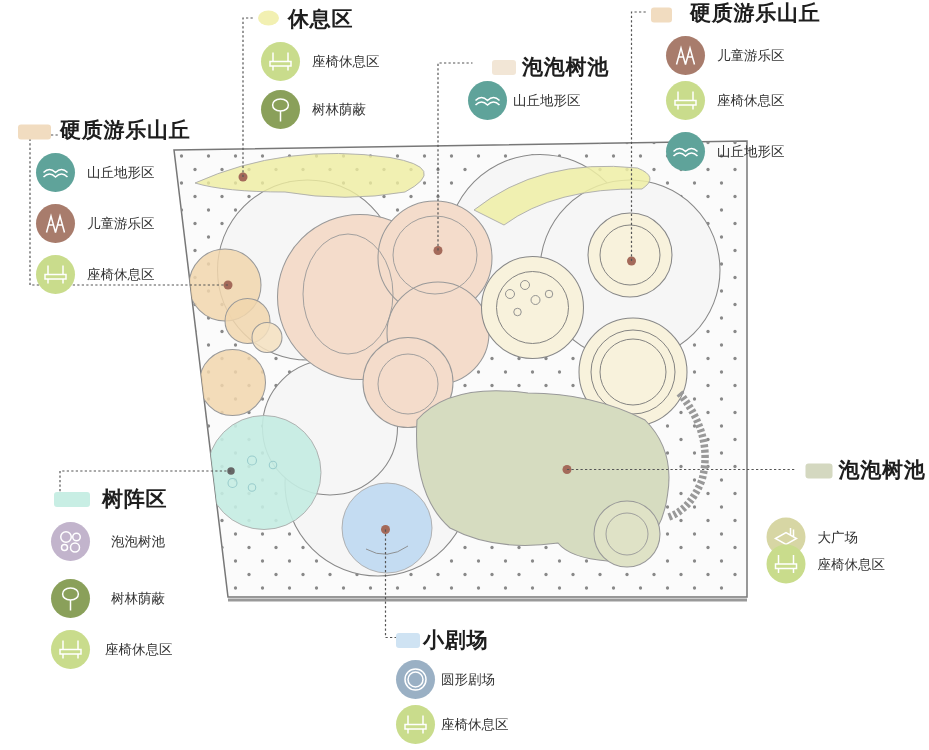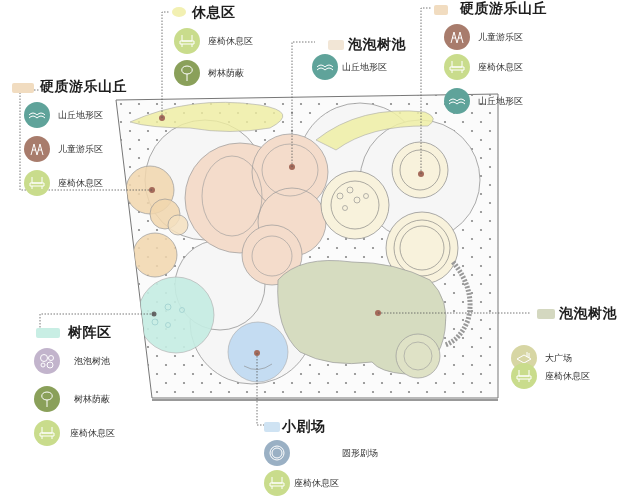--- a/index.html
+++ b/index.html
@@ -252,21 +252,21 @@
           <path d="M5,4 V10 H15 V4 M3,10 H17 V13 H3 Z M5,13 V16 M15,13 V16" stroke="#fff" stroke-width="1" fill="none"></path>
         </svg>
     </div>
     <span class="item-label" style="margin-left:10px;">座椅休息区</span>
   </div>
 </div>
 
 <div class="group" style="left:264px;top:418px;">
   <div class="swatch" style="left:0;top:4px;width:16px;background:#cfe3f3;"></div>
   <div class="group-title" style="left:18px;top:0;">小剧场</div>
-  <div class="item" style="left:0;top:22px;gap:48px;">
+  <div class="item" style="left:0;top:22px;">
     <div class="item-icon" style="background:#9ab0c4;">
       <svg viewBox="0 0 20 20">
           <circle cx="10" cy="10" r="7" stroke="#fff" fill="none"></circle>
           <circle cx="10" cy="10" r="5" stroke="#fff" fill="none"></circle>
         </svg>
     </div>
     <span class="item-label" style="margin-left:4px;">圆形剧场</span>
   </div>
   <div class="item" style="left:0;top:52px;">
     <div class="item-icon" style="background:#c9dc8c;">

